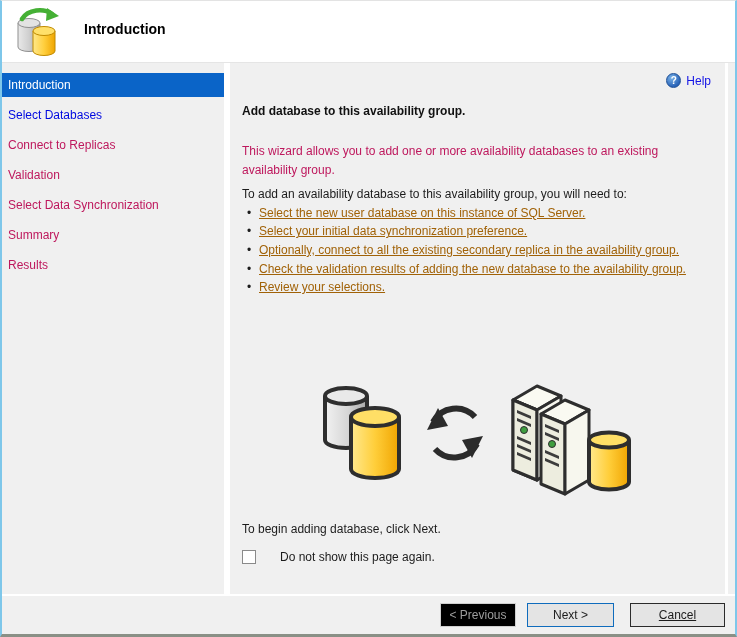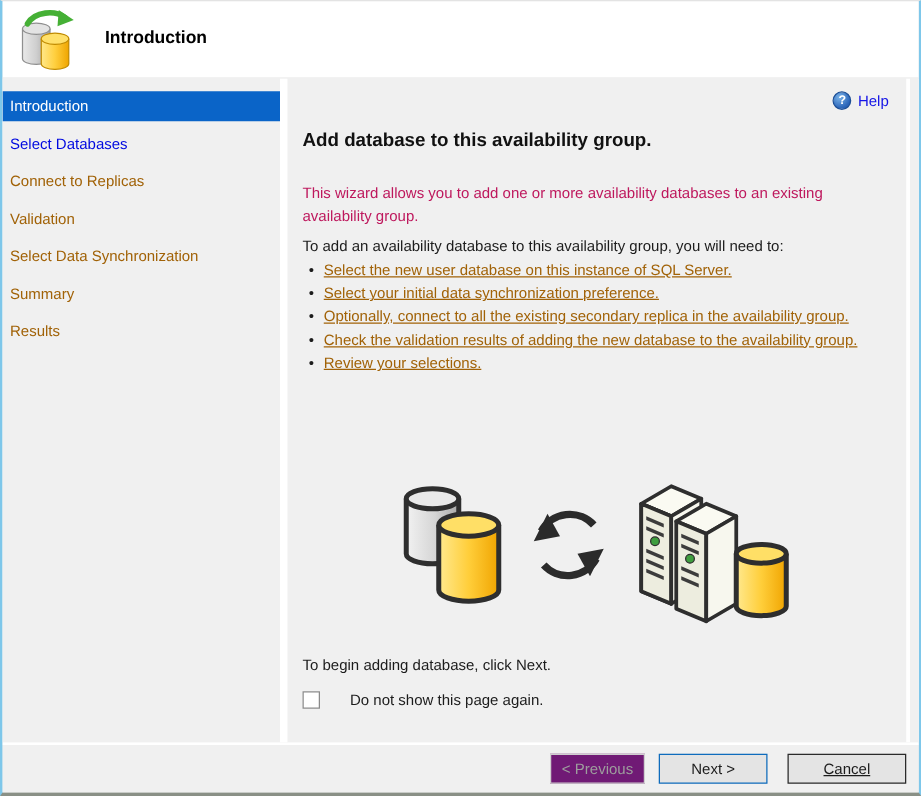--- a/index.html
+++ b/index.html
@@ -30,21 +30,21 @@
     margin-left: 24px; margin-top: -6px;
   }
 
   
   .body-row { flex: 1; display: flex; min-height: 0; background: #ffffff; }
   .sidebar {
     width: 222px; flex: none; background: #f0f0f0;
     padding-top: 10px;
   }
   .sidebar-item {
-    font-size: 12px; color: #a16207;
+    font-size: 12px; color: #be185d;
     padding: 5px 4px 5px 6px; margin-bottom: 6px;
     cursor: default; white-space: nowrap;
   }
   .sidebar-item.selected { background: #0a64c8; color: #ffffff; }
   .sidebar-item.link { color: #0009e0; cursor: pointer; }
   .v-divider { width: 6px; background: #ffffff; flex: none; }
   .content-wrap { flex: 1; display: flex; min-width: 0; }
   .content {
     flex: 1; background: #f0f0f0;
     padding: 6px 14px 0 12px;
@@ -58,21 +58,21 @@
     color: #1414e6; font-size: 12px; cursor: pointer;
   }
   .help-icon {
     width: 15px; height: 15px; border-radius: 50%;
     background: radial-gradient(circle at 35% 30%, #7ab3e8, #2a64b8 70%);
     color: #fff; font-size: 10px; font-weight: bold;
     display: inline-flex; align-items: center; justify-content: center;
     border: 1px solid #1d4f96;
   }
 
-  .heading { font-size: 15px; font-weight: bold; color: #111; margin-top: 16px; }
+  .heading { font-size: 12px; font-weight: bold; color: #111; margin-top: 16px; }
   .para { font-size: 12px; color: #be185d; margin-top: 24px; line-height: 1.55; max-width: 660px; }
   .steps-intro { font-size: 12px; color: #1c1c1c; margin-top: 8px; line-height: 1.3; }
   .steps-list { list-style: none; margin-top: 2px; }
   .steps-list li {
     font-size: 12px; color: #a16207; line-height: 1.3;
     padding-left: 17px; position: relative; margin-top: 3px; text-decoration: underline;
   }
   .steps-list li::before {
     content: "•"; position: absolute; left: 5px; top: 0; color: #1c1c1c;
   }
@@ -92,21 +92,21 @@
     height: 40px; flex: none; background: #f0f0f0;
     border-top: 2px solid #ffffff;
     display: flex; align-items: center; justify-content: flex-end;
     padding-right: 10px;
   }
   .btn {
     height: 24px; font-size: 12px; font-family: "Liberation Sans", sans-serif;
     background: #e4e4e4; border: 1px solid #b4b4b4;
     color: #1c1c1c; cursor: pointer;
   }
-  .btn-previous { width: 76px; color: #9d9d9d; background: #701a75; border-color: #cfcfcf; margin-right: 11px; cursor: default; }
+  .btn-previous { width: 76px; color: #9d9d9d; background: #000000; border-color: #cfcfcf; margin-right: 11px; cursor: default; }
   .btn-next { width: 87px; border: 1px solid #0f6cbd; background: #e4e4e4; margin-right: 16px; }
   .btn-cancel { width: 95px; border: 1px solid #2b2b2b; text-decoration: underline; }
 </style>
 </head>
 <body>
 
 <div class="window">
 
   <div class="header">
     <div class="header-icon">

